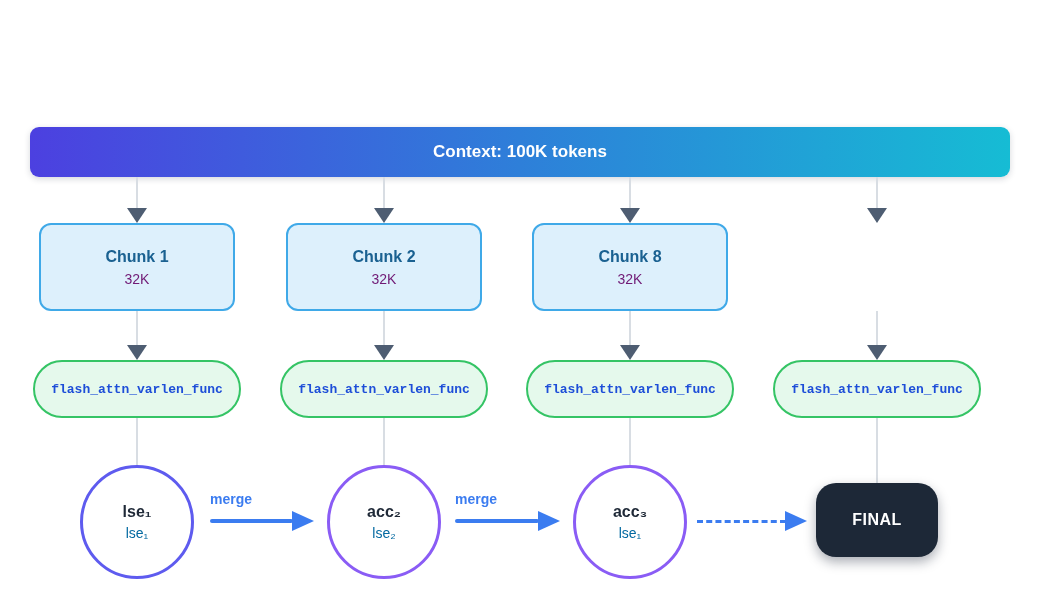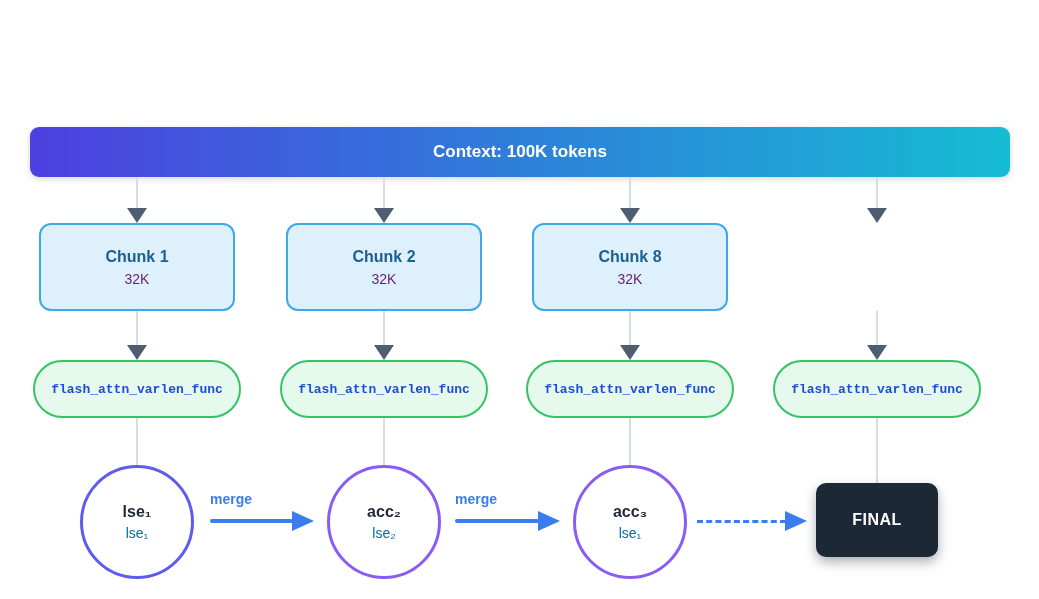--- a/index.html
+++ b/index.html
@@ -52,21 +52,21 @@
     background: #ffffff; border-radius: 50%;
     display: flex; flex-direction: column; align-items: center; justify-content: center; gap: 4px;
   }
   .node.indigo { border: 3px solid #5e5bef; }
   .node.purple { border: 3px solid #8a5cf5; }
   .node .n-label { font-size: 16px; font-weight: 700; color: #1f2937; }
   .node .n-sub   { font-size: 14px; color: #0369a1; }
 
   .final-box {
     position: absolute; left: 816px; top: 483px; width: 122px; height: 74px;
-    background: #1d2837; border-radius: 10px;
+    background: #1d2837; border-radius: 20px;
     display: flex; align-items: center; justify-content: center;
     box-shadow: 0 5px 12px rgba(15, 23, 42, 0.35);
   }
   .final-box span { color: #ffffff; font-size: 16px; font-weight: 700; letter-spacing: 0.5px; }
 
   .h-arrow { position: absolute; top: 510px; height: 22px; display: flex; align-items: center; }
   .h-line { flex: 1; height: 4px; background: #3b7cf0; border-radius: 2px; }
   .h-line-dashed { flex: 1; height: 0; border-top: 3px dashed #3b7cf0; }
   .h-head {
     width: 0; height: 0; margin-left: -1px;

